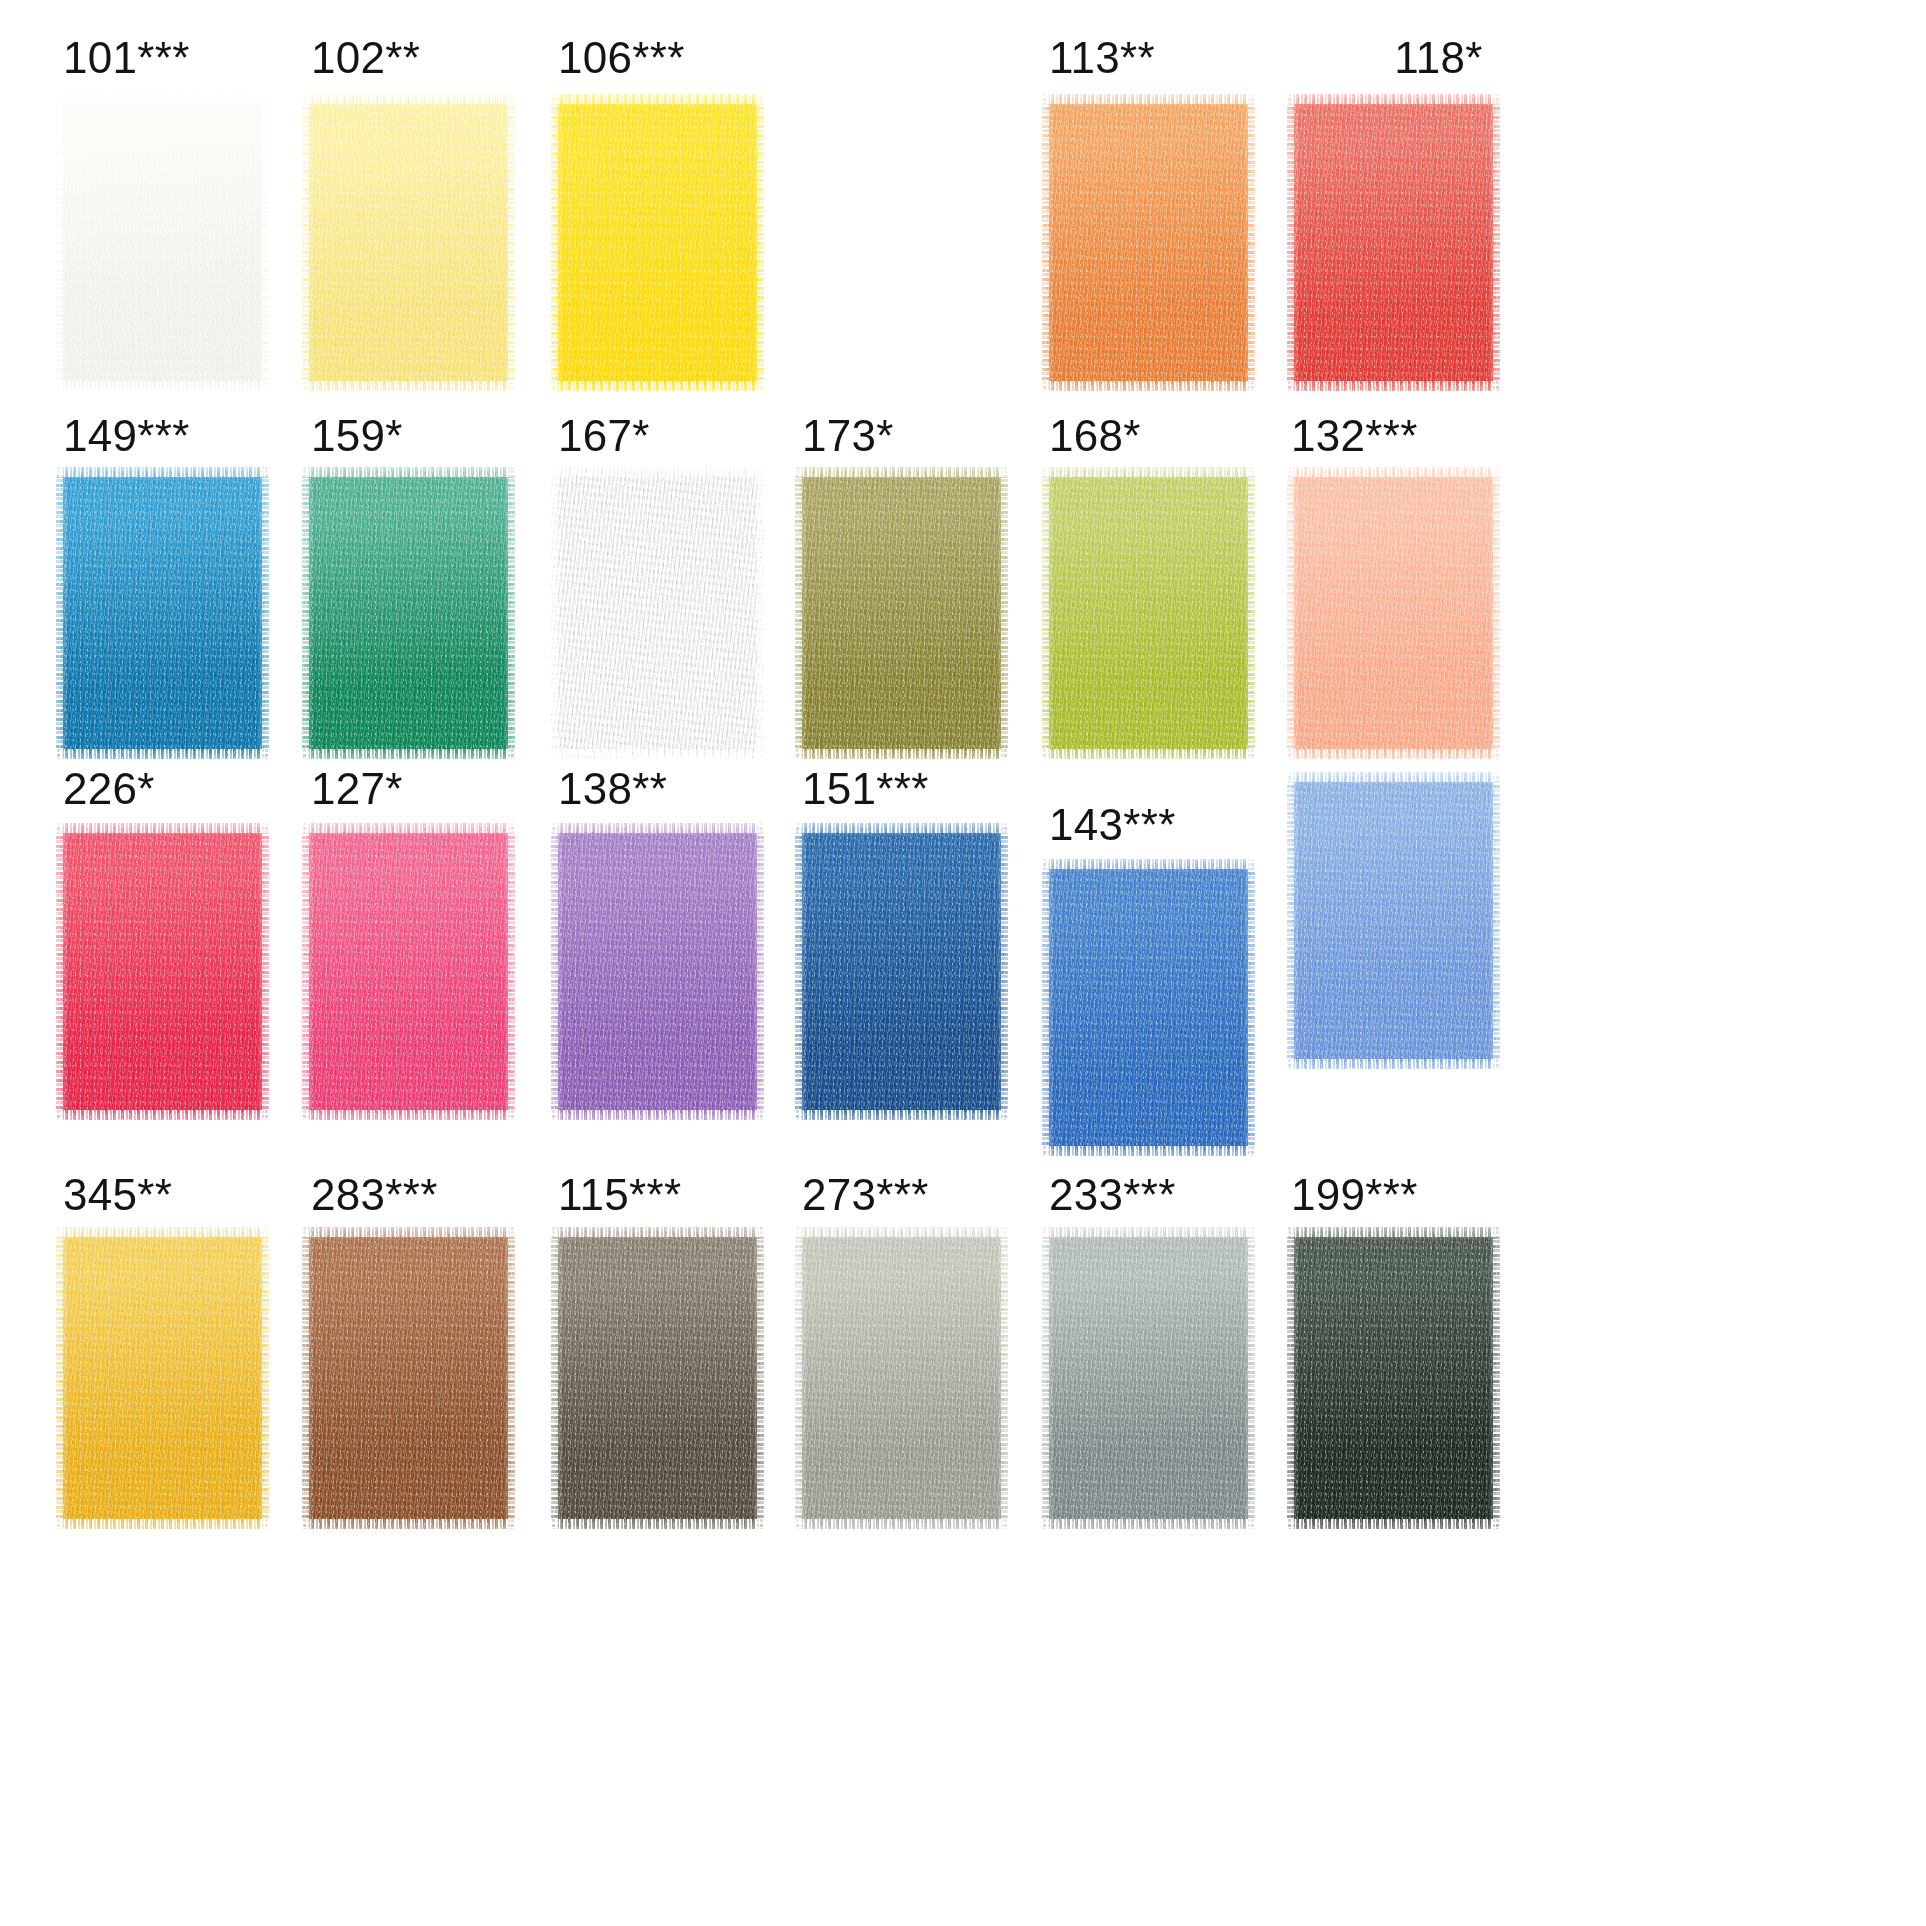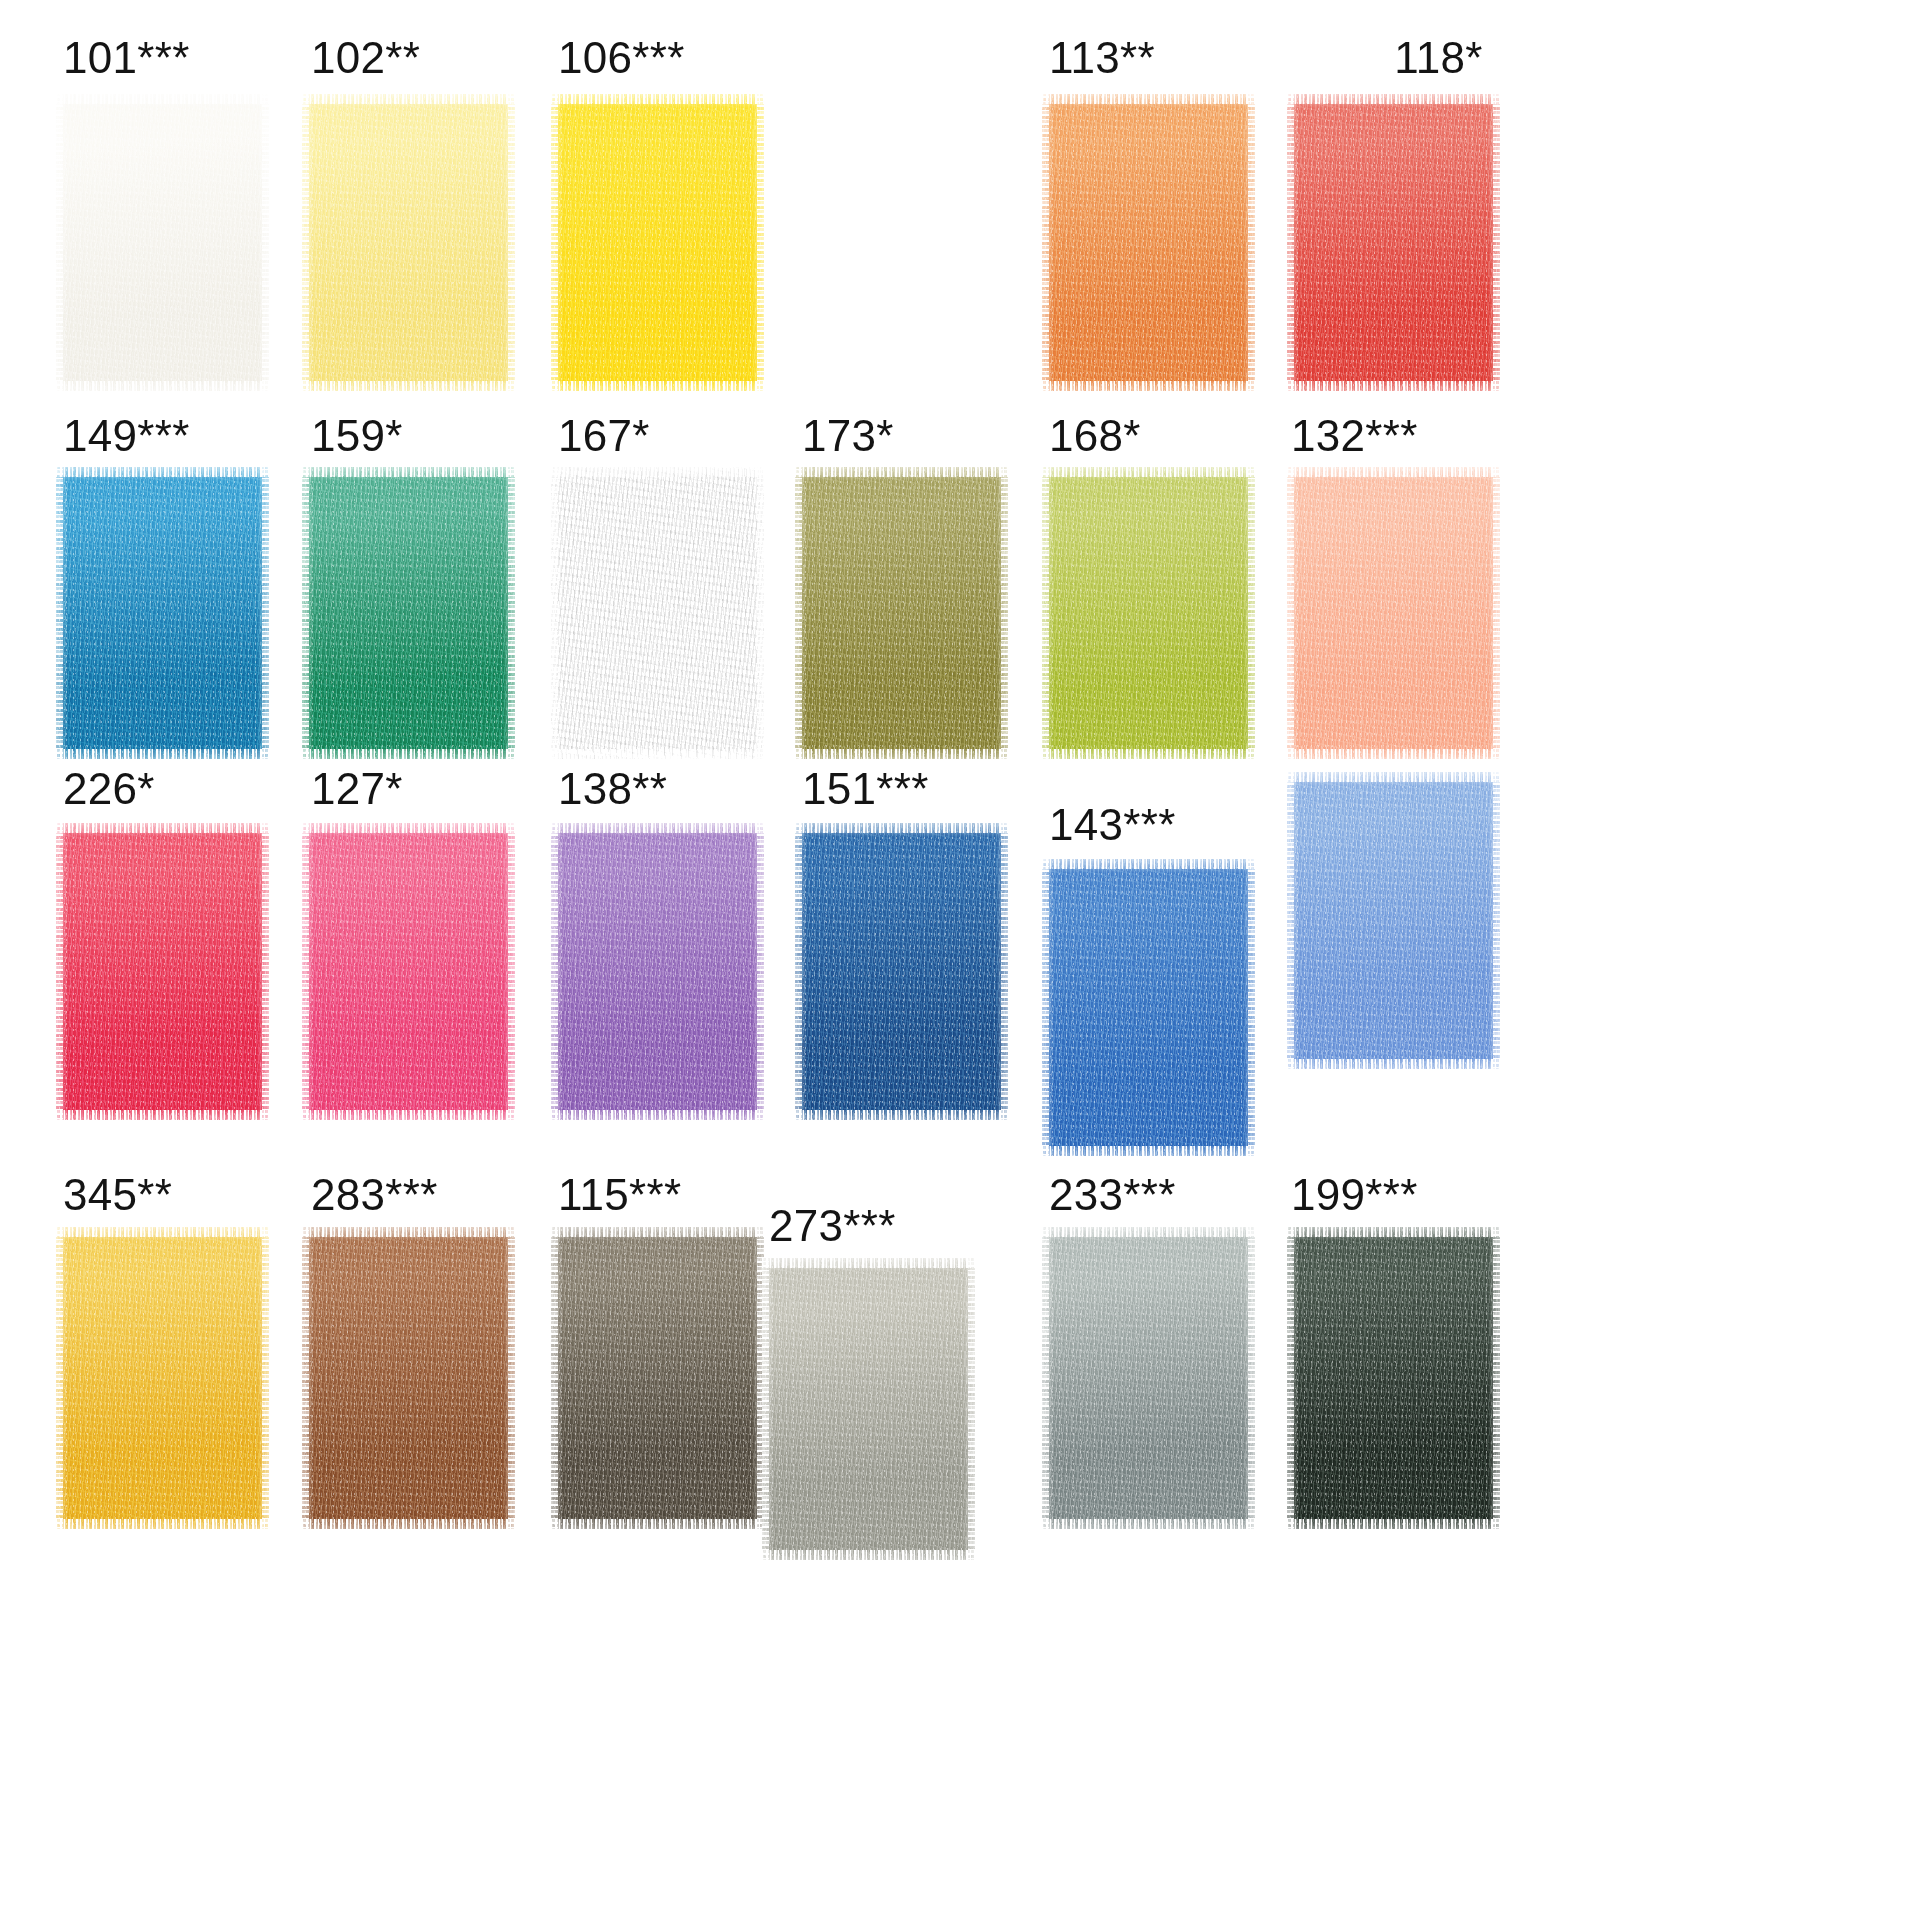--- a/index.html
+++ b/index.html
@@ -393,21 +393,21 @@
         <div class="patch-fill" style="background: linear-gradient(175deg, rgb(138, 130, 114) 0%, rgb(138, 130, 114) 18%, rgb(85, 78, 66) 72%, rgb(85, 78, 66) 100%);"></div>
         <div class="patch-grain"></div>
         <div class="patch-speckle"></div>
         <div class="patch-soften"></div>
         <div class="patch-edge-top"></div>
         <div class="patch-edge-bottom"></div>
         <div class="patch-edge-left"></div>
         <div class="patch-edge-right"></div>
       </div>
     </div>
-    <div class="swatch-cell" style="left: 767px; top: 1173px; margin-top: 31px;">
+    <div class="swatch-cell" style="left: 800px; top: 1173px;">
       <div class="swatch-label">273***</div>
       <div class="swatch-patch" style="width: 213px; height: 302px; margin-left: -5px; margin-top: 3px;">
         <div class="patch-fill" style="background: linear-gradient(175deg, rgb(198, 197, 186) 0%, rgb(198, 197, 186) 18%, rgb(155, 156, 146) 72%, rgb(155, 156, 146) 100%);"></div>
         <div class="patch-grain"></div>
         <div class="patch-speckle"></div>
         <div class="patch-soften"></div>
         <div class="patch-edge-top"></div>
         <div class="patch-edge-bottom"></div>
         <div class="patch-edge-left"></div>
         <div class="patch-edge-right"></div>

